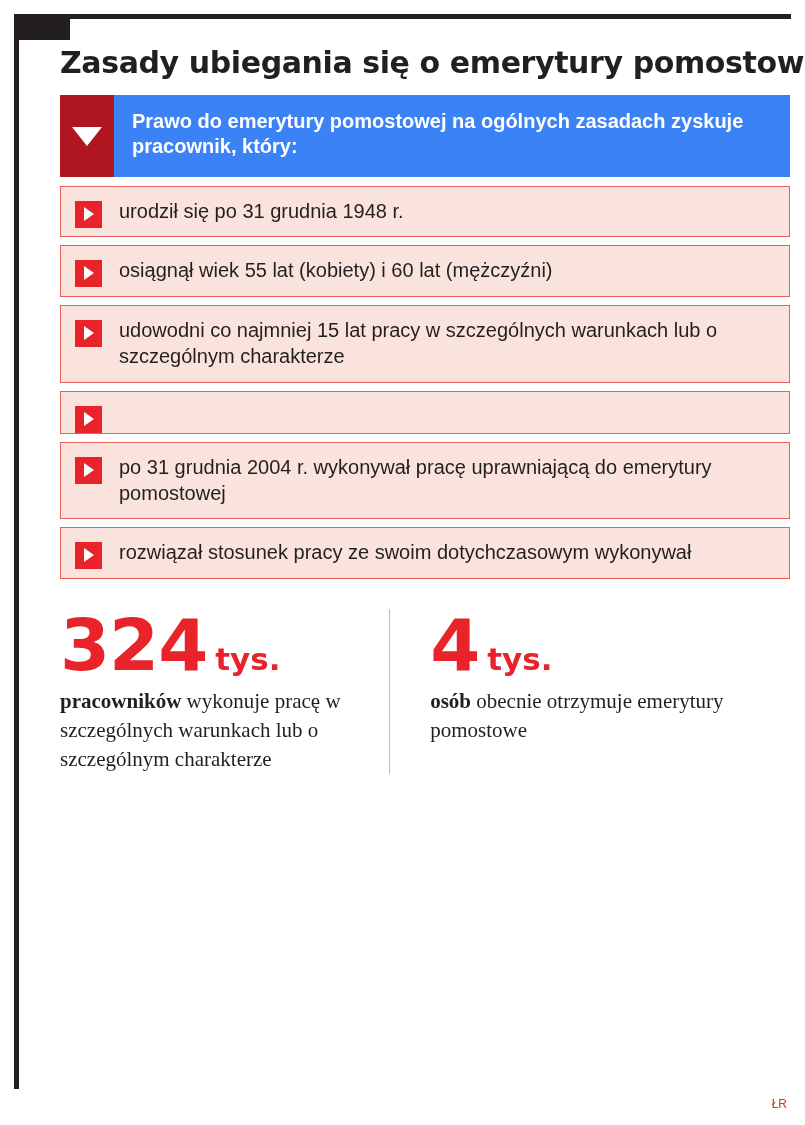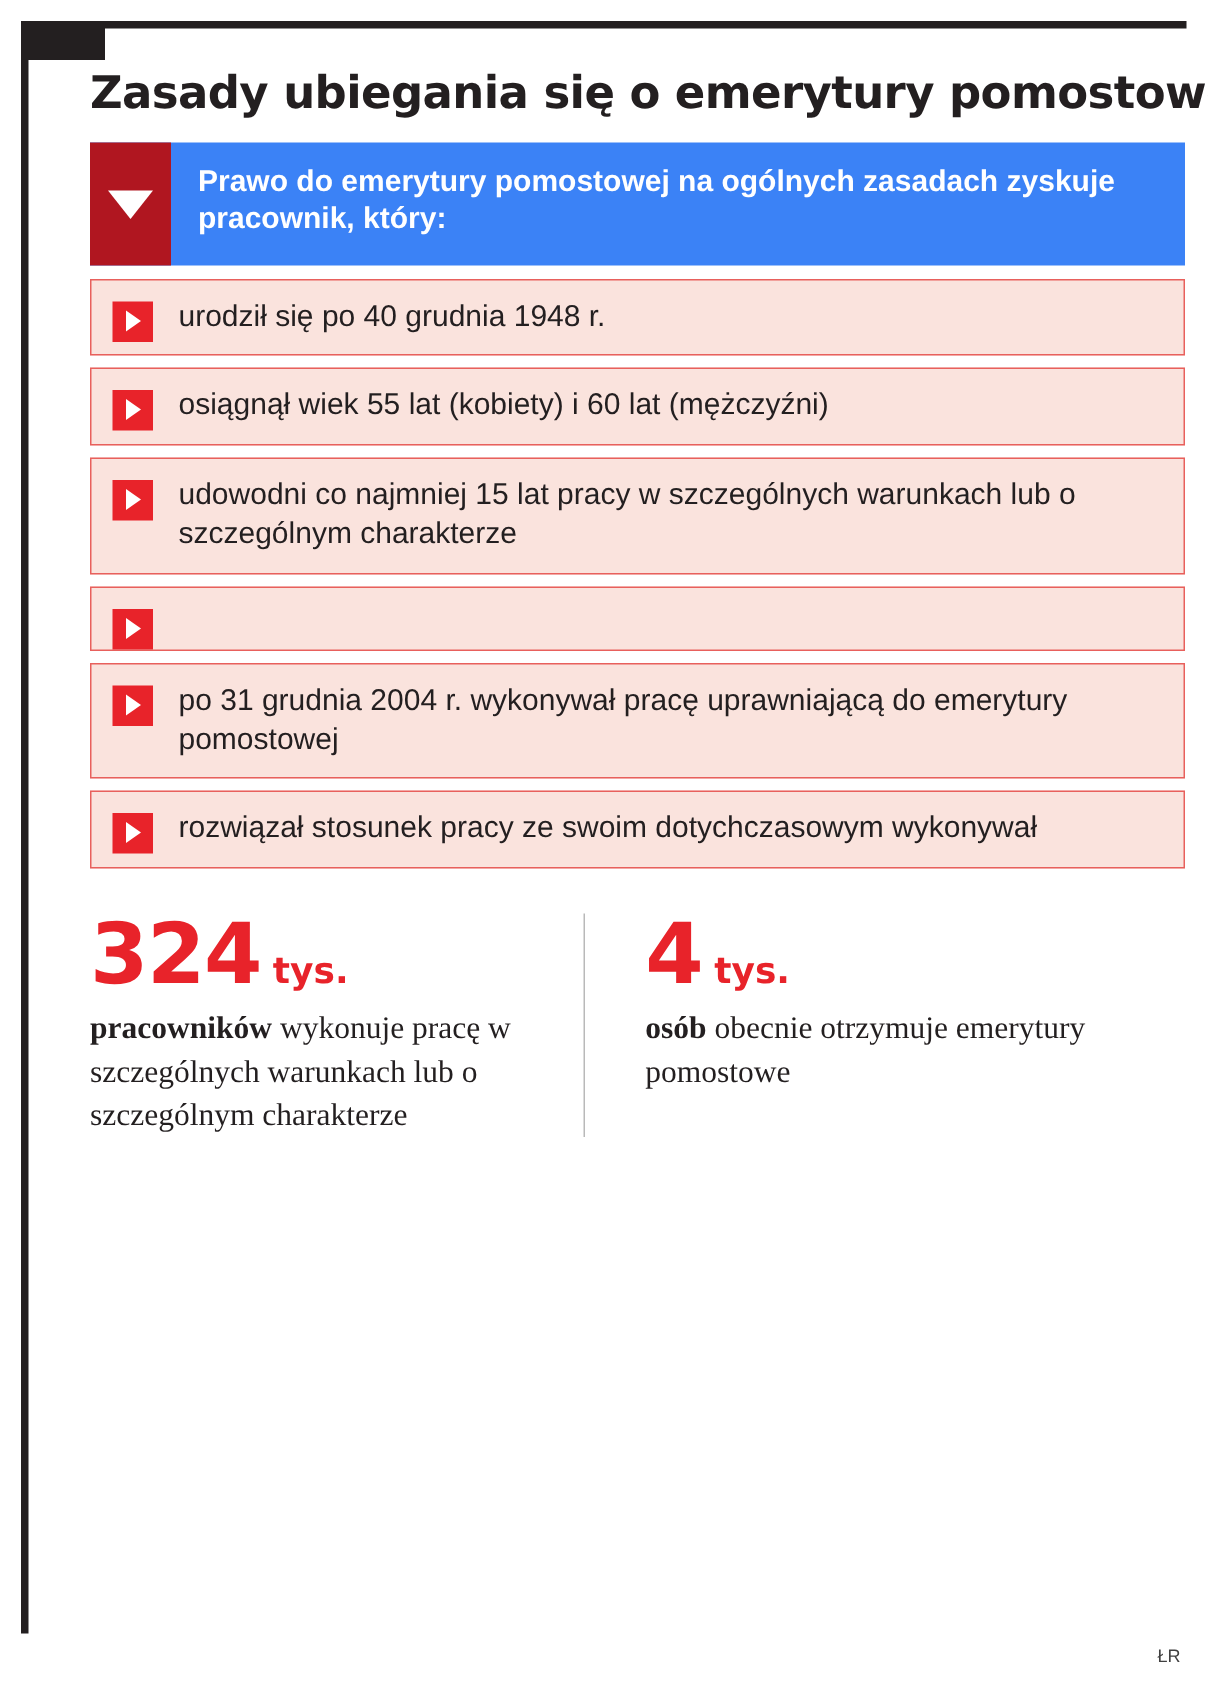--- a/index.html
+++ b/index.html
@@ -158,49 +158,49 @@
     padding-left: 40px;
   }
   .stat-number-line {
     display: flex;
     align-items: baseline;
     margin-bottom: 6px;
   }
   .stat-number {
     font-family: "DejaVu Sans", sans-serif;
     font-weight: bold;
-    font-size: 56px;
+    font-size: 72px;
     color: #e8232a;
     letter-spacing: -1px;
     line-height: 1;
   }
   .stat-unit {
     font-family: "DejaVu Sans", sans-serif;
     font-weight: bold;
-    font-size: 24px;
+    font-size: 31px;
     color: #e8232a;
     margin-left: 8px;
     line-height: 1;
   }
   .stat-desc {
     font-size: 21px;
     line-height: 1.38;
     color: #231f20;
     font-family: "Liberation Serif", serif;
   }
   .stat-desc b {
     font-weight: bold;
   }
 
   .credit {
     position: absolute;
     right: 18px;
     bottom: 14px;
     font-size: 12px;
-    color: #404040;
+    color: #c2410c;
     font-family: "Liberation Sans", sans-serif;
   }
 </style>
 </head>
 <body>
 
 <div class="page">
 
   <div class="top-rule"></div>
   <div class="left-rule"></div>
@@ -216,21 +216,21 @@
       </div>
       <div class="header-text">Prawo do emerytury pomostowej na ogólnych zasadach zyskuje pracownik, który:</div>
     </div>
 
     <div class="rows">
 
       <div class="row">
         <div class="row-marker">
           <div class="chev-box"></div>
         </div>
-        <div class="row-text">urodził się po 40 grudnia 1948 r.</div>
+        <div class="row-text">urodził się po 31 grudnia 1948 r.</div>
       </div>
 
       <div class="row">
         <div class="row-marker">
           <div class="chev-box"></div>
         </div>
         <div class="row-text">osiągnął wiek 55 lat (kobiety) i 60 lat (mężczyźni)</div>
       </div>
 
       <div class="row">

